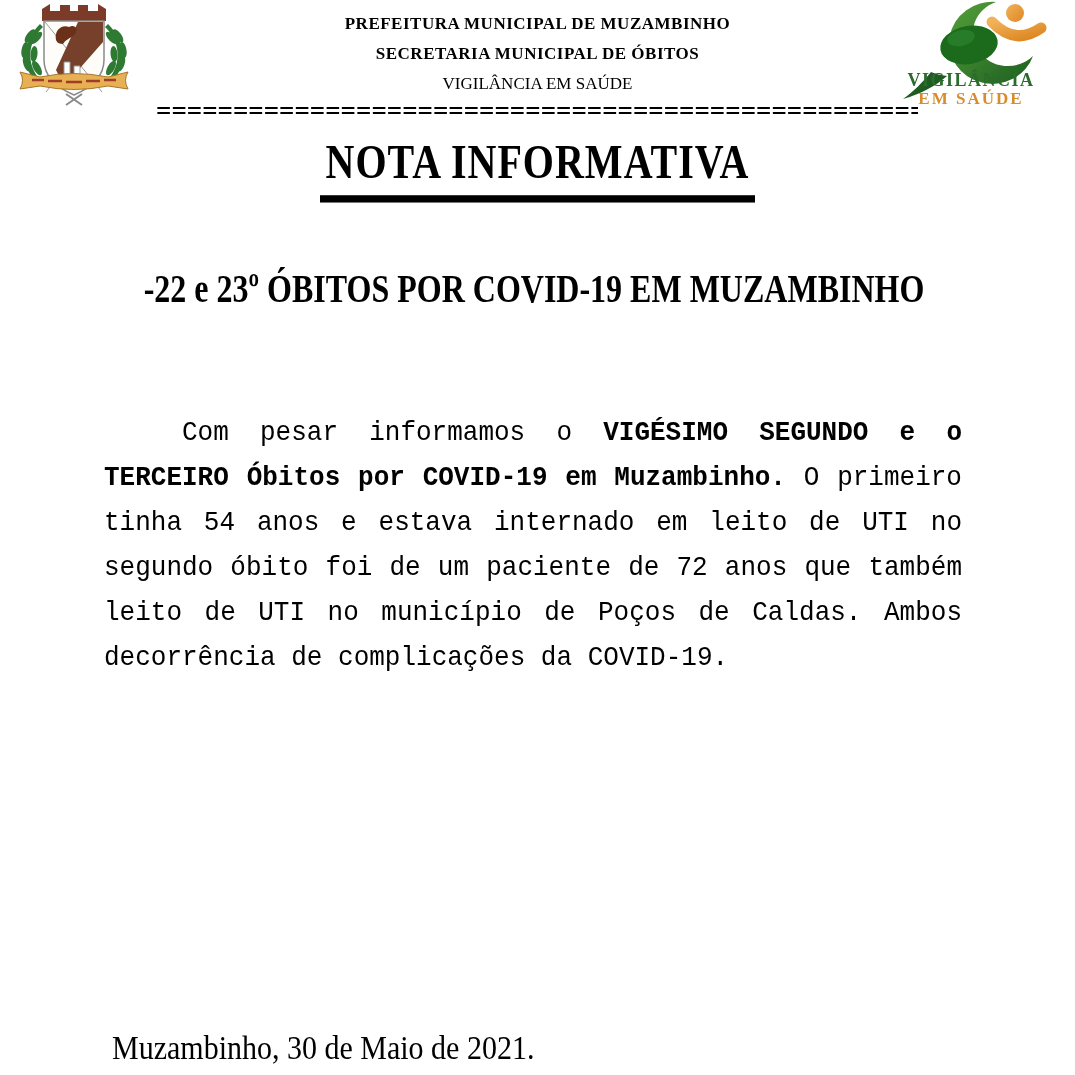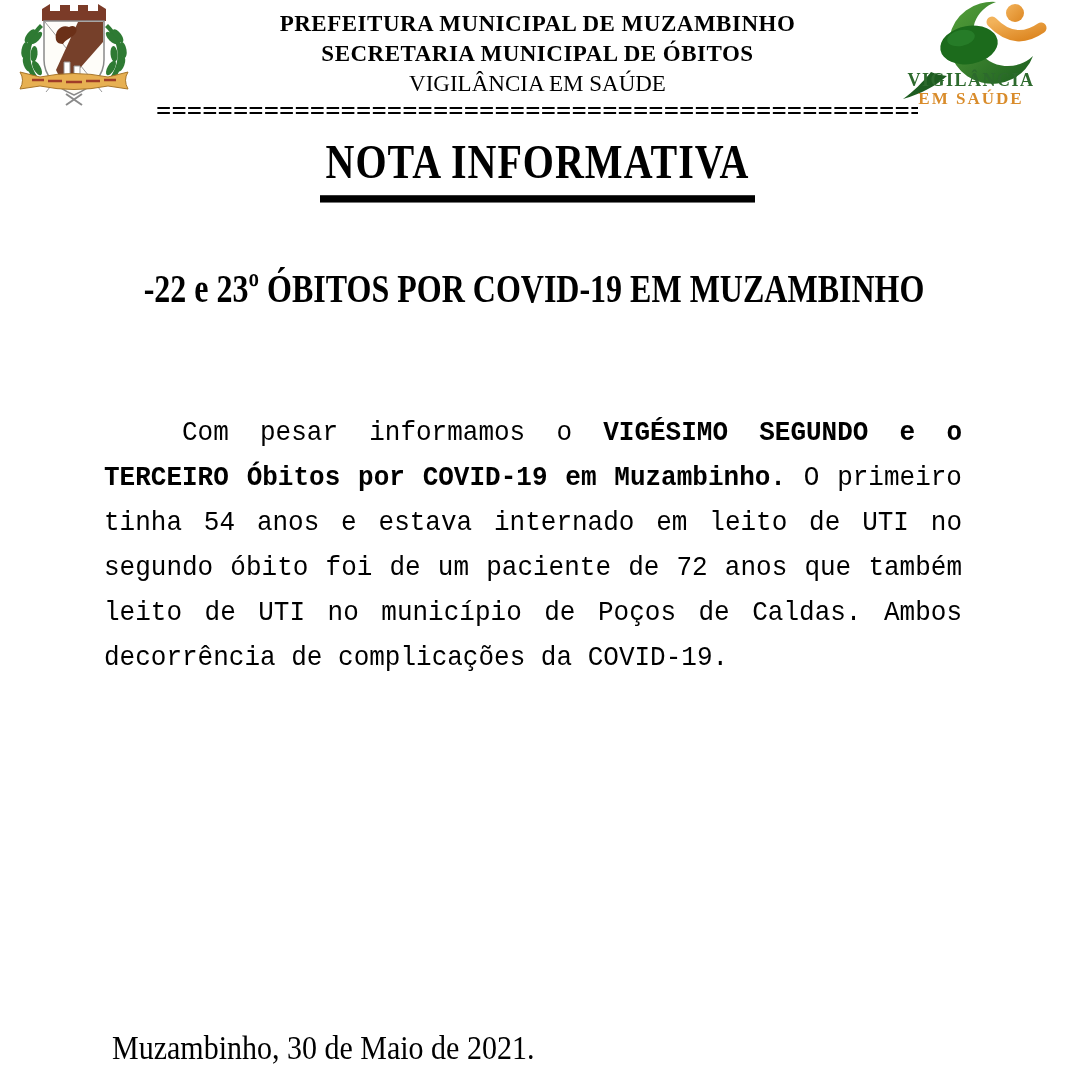--- a/index.html
+++ b/index.html
@@ -10,21 +10,21 @@
     background:#ffffff;
     font-family:"Liberation Serif","DejaVu Serif",serif;
     color:#000;
     overflow:hidden;
   }
   
   .coat-logo{position:absolute;left:12px;top:2px;width:124px;height:104px;}
   .vig-logo{position:absolute;left:893px;top:0;width:160px;height:106px;}
   .org-block{
     position:absolute;left:165px;right:165px;top:9px;
-    text-align:center;line-height:30px;font-size:23px;
+    text-align:center;line-height:30px;font-size:17px;
   }
   .org-line{white-space:nowrap;}
   .org-bold{font-weight:bold;letter-spacing:.5px;}
   .separator{
     position:absolute;left:156px;top:96px;width:762px;height:32px;
     overflow:hidden;white-space:nowrap;
     font-weight:bold;font-size:27px;line-height:30px;letter-spacing:0;
   }
   
   .title-row{

